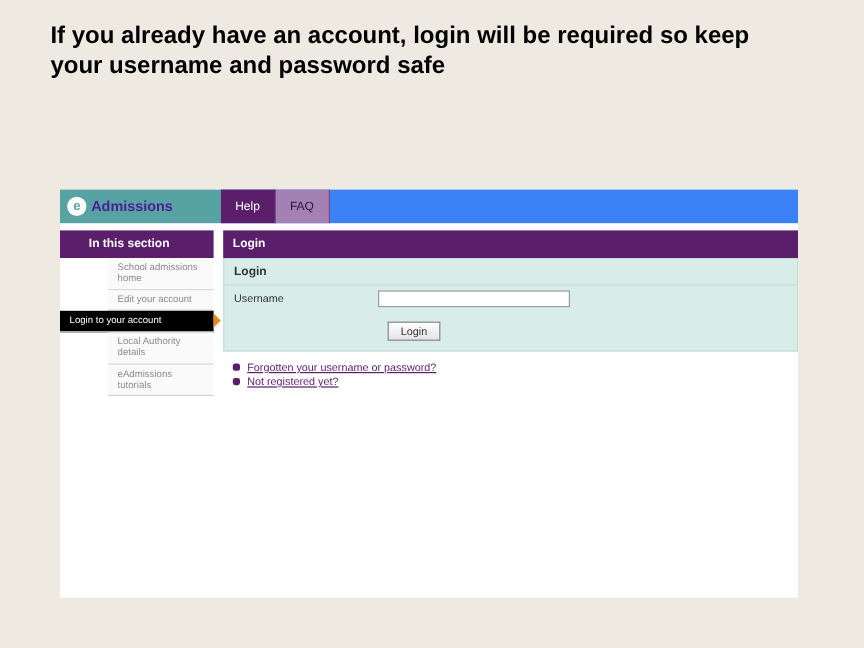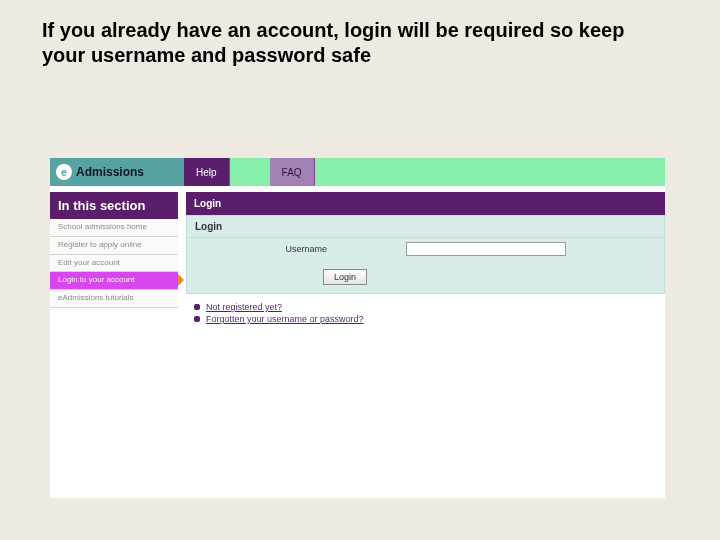--- a/index.html
+++ b/index.html
@@ -55,29 +55,28 @@
     background: #fff;
     color: #57a3a3;
     font-size: 11px;
     font-weight: 700;
     display: flex;
     align-items: center;
     justify-content: center;
     margin-right: 4px;
   }
   .brand-text {
-    color: #0f172a;
+    color: #4c1d95;
     font-size: 12px;
     font-weight: 600;
   }
   .top-tabs {
     display: flex;
     flex: 1;
-    background: #86efac;
-    gap: 40px;
+    background: #3b82f6;
   }
   .top-tab {
     background: #5a1e6b;
     color: #fff;
     font-size: 10px;
     padding: 0 12px;
     display: flex;
     align-items: center;
     border-right: 1px solid #7a4a88;
   }
@@ -90,47 +89,47 @@
     display: flex;
     margin-top: 6px;
   }
   .sidebar {
     width: 128px;
     flex: 0 0 128px;
   }
   .side-head {
     background: #5a1e6b;
     color: #fff;
-    font-size: 13px;
-    font-weight: 700;
-    padding: 6px 8px;
+    font-size: 10px;
+    font-weight: 700;
+    padding: 6px 24px;
   }
   .side-item {
     background: #fafafa;
     border-bottom: 1px solid #d8d2c8;
     font-size: 8px;
     color: #4a4a4a;
     padding: 4px 6px 4px 8px;
     position: relative;
     line-height: 1.1;
   }
   .side-item.active {
-    background: #d946ef;
+    background: #000000;
     color: #fff;
   }
   .side-item.active::before {
     content: "";
     position: absolute;
     right: -6px;
     top: 2px;
     border-top: 6px solid transparent;
     border-bottom: 6px solid transparent;
     border-left: 6px solid #e38a1f;
   }
-  .side-item.blur { color: #8a8a8a; filter: blur(0.3px); }
+  .side-item.blur { color: #8a8a8a; filter: blur(0.3px); margin-left: 40px; }
 
   .main {
     flex: 1;
     margin-left: 8px;
   }
   .main-title {
     background: #5a1e6b;
     color: #fff;
     font-size: 10px;
     font-weight: 700;
@@ -144,21 +143,20 @@
     font-size: 10px;
     font-weight: 700;
     color: #333;
     padding: 5px 8px;
     border-bottom: 1px solid #c3ddd9;
   }
   .form-row {
     display: flex;
     align-items: center;
     padding: 4px 8px;
-    justify-content: center;
   }
   .form-label {
     width: 120px;
     font-size: 9px;
     color: #333;
   }
   .form-input {
     width: 160px;
     height: 14px;
     background: #fff;
@@ -219,46 +217,46 @@
       <div class="top-tabs">
         <div class="top-tab">Help</div>
         <div class="top-tab light">FAQ</div>
       </div>
     </div>
 
     <div class="content-row">
       <div class="sidebar">
         <div class="side-head">In this section</div>
         <div class="side-item blur">School admissions home</div>
-        <div class="side-item blur">Register to apply online</div>
         <div class="side-item blur">Edit your account</div>
         <div class="side-item active">Login to your account</div>
+        <div class="side-item blur">Local Authority details</div>
         <div class="side-item blur">eAdmissions tutorials</div>
       </div>
 
       <div class="main">
         <div class="main-title">Login</div>
         <div class="panel">
           <div class="panel-head">Login</div>
           <div class="form-row">
             <div class="form-label">Username</div>
             <input class="form-input" type="text" value="" style="">
           </div>
           <div class="btn-row">
             <button class="login-btn">Login</button>
           </div>
         </div>
 
         <div class="links">
           <div class="link-row">
             <span class="bullet"></span>
-            <span class="link-text">Not registered yet?</span>
+            <span class="link-text">Forgotten your username or password?</span>
           </div>
           <div class="link-row">
             <span class="bullet"></span>
-            <span class="link-text">Forgotten your username or password?</span>
+            <span class="link-text">Not registered yet?</span>
           </div>
         </div>
       </div>
     </div>
 
   </div>
 </div>
 
 </body></html>

